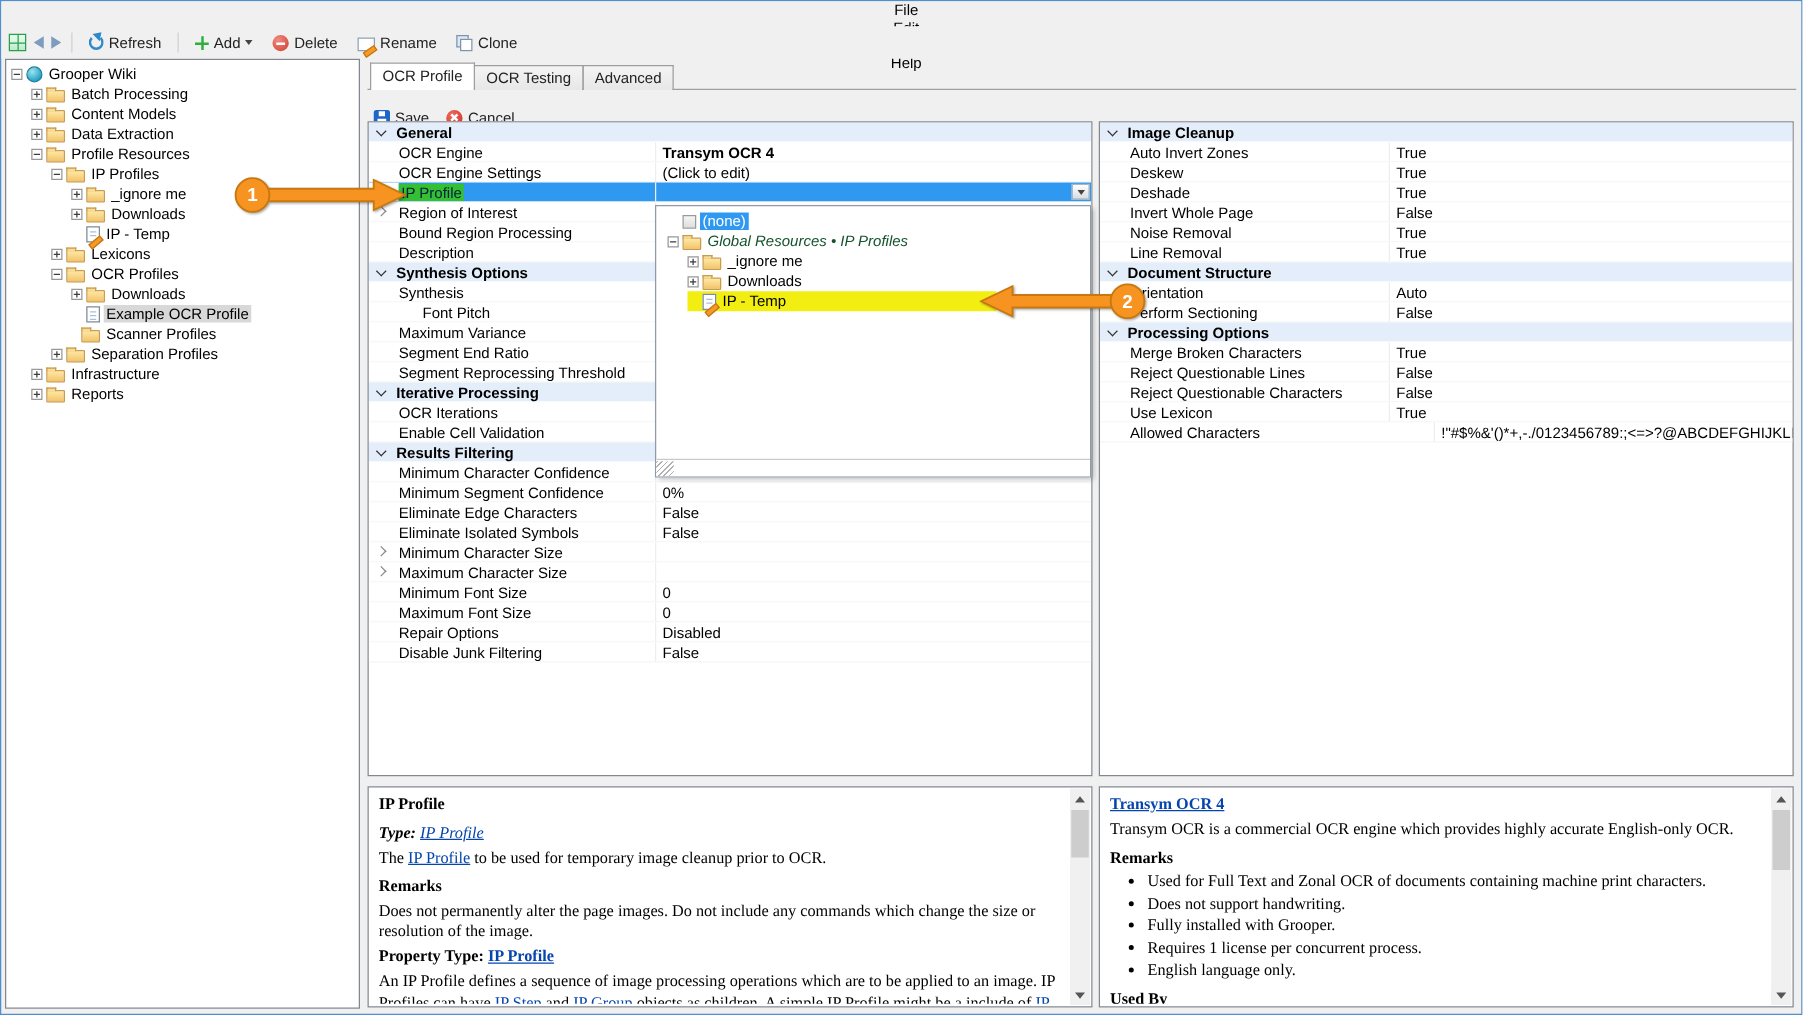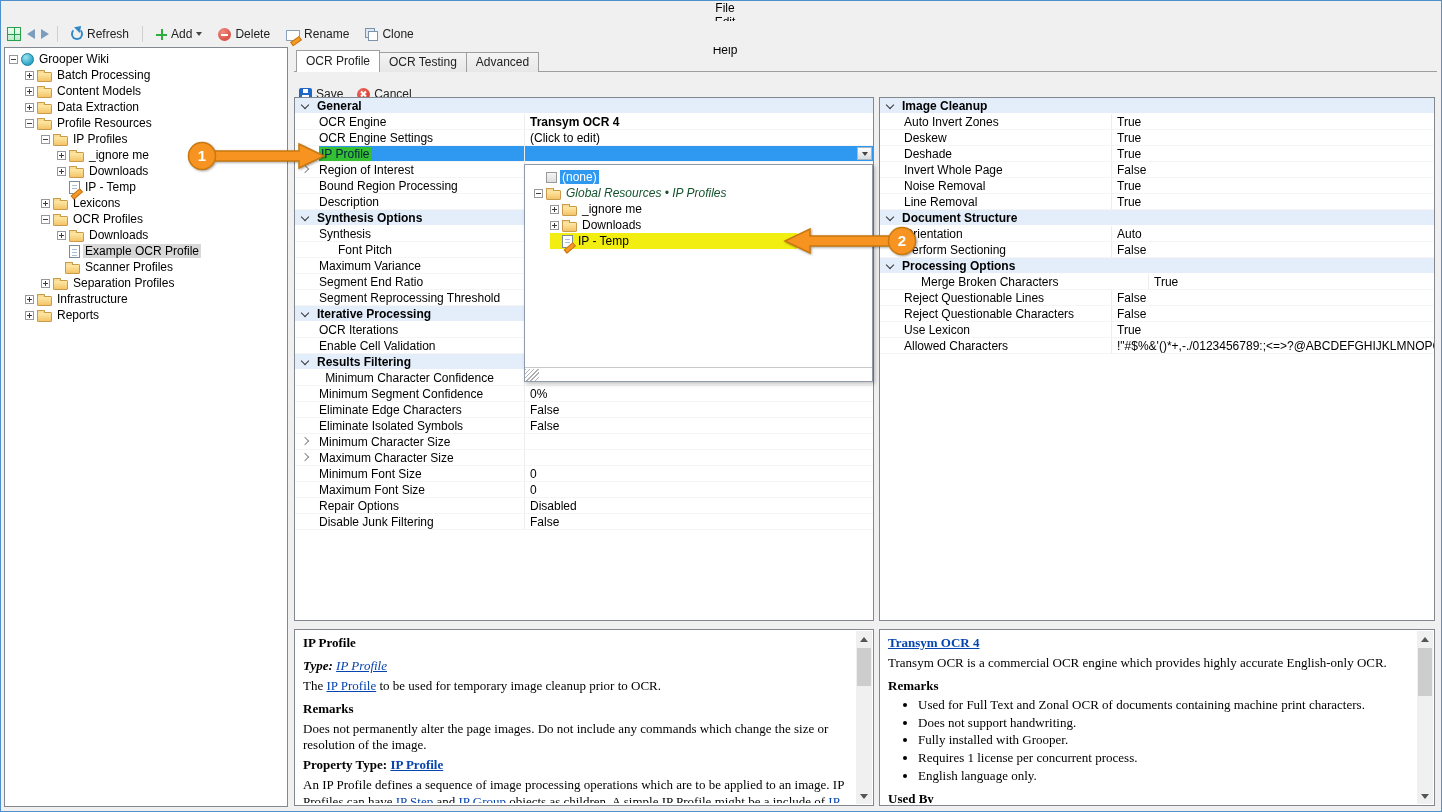--- a/index.html
+++ b/index.html
@@ -405,21 +405,21 @@
         </div>
         <div class="pg-val">
           <span class="vt"></span>
         </div>
       </div>
       <div class="pg-section">
         <span class="chev"></span>
         <span class="pg-sec-label">Results Filtering</span>
       </div>
       <div class="pg-row">
-        <div class="pg-name" style="width: 230px; flex-direction: column;">
+        <div class="pg-name" style="width: 230px;">
           <span class="gutter"></span>
           <span class="nm">Minimum Character Confidence</span>
         </div>
         <div class="pg-val">
           <span class="vt"></span>
         </div>
       </div>
       <div class="pg-row">
         <div class="pg-name" style="width: 230px;">
           <span class="gutter"></span>
@@ -585,21 +585,21 @@
         </div>
         <div class="pg-val">
           <span class="vt">False</span>
         </div>
       </div>
       <div class="pg-section">
         <span class="chev"></span>
         <span class="pg-sec-label">Processing Options</span>
       </div>
       <div class="pg-row">
-        <div class="pg-name" style="width: 252px; margin-left: 17px;">
+        <div class="pg-name" style="width: 232px;">
           <span class="gutter"></span>
           <span class="nm">Merge Broken Characters</span>
         </div>
         <div class="pg-val">
           <span class="vt">True</span>
         </div>
       </div>
       <div class="pg-row">
         <div class="pg-name" style="width: 232px;">
           <span class="gutter"></span>
@@ -621,21 +621,21 @@
       <div class="pg-row">
         <div class="pg-name" style="width: 232px;">
           <span class="gutter"></span>
           <span class="nm">Use Lexicon</span>
         </div>
         <div class="pg-val">
           <span class="vt">True</span>
         </div>
       </div>
       <div class="pg-row">
-        <div class="pg-name" style="width: 232px;">
+        <div class="pg-name" style="width: 268px;">
           <span class="gutter"></span>
           <span class="nm">Allowed Characters</span>
         </div>
         <div class="pg-val">
           <span class="vt">!"#$%&amp;'()*+,-./0123456789:;&lt;=&gt;?@ABCDEFGHIJKLMNOPQRSTU</span>
         </div>
       </div>
     </div>
 
   <div class="ddpopup">

